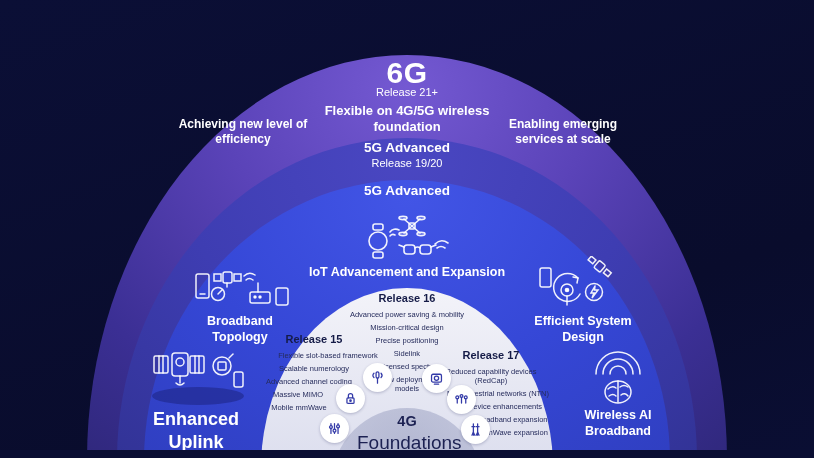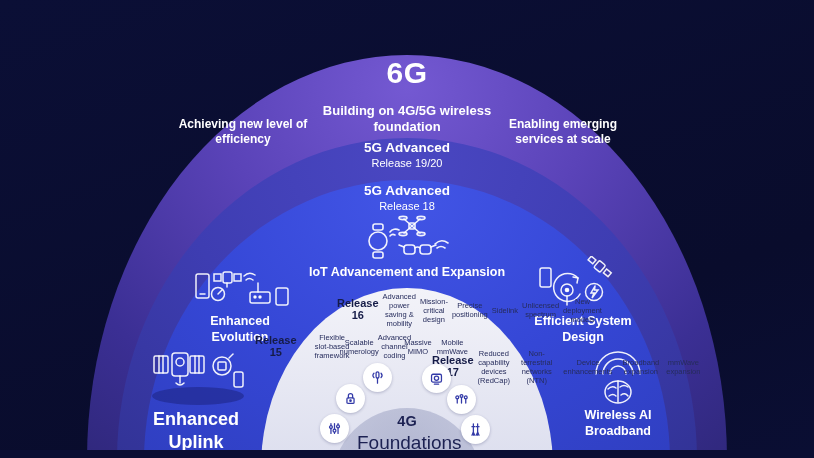--- a/index.html
+++ b/index.html
@@ -26,21 +26,21 @@
   #note-right{left:488px;top:117px;width:150px;font-size:12px;}
   #adv1920-t{left:327px;top:140px;width:160px;font-size:13.5px;}
   #adv1920-s{left:327px;top:157px;width:160px;font-size:11px;}
   #adv18-t{left:327px;top:183px;width:160px;font-size:13.5px;}
   #adv18-s{left:327px;top:200px;width:160px;font-size:11px;}
   #iot-label{left:277px;top:265px;width:260px;font-size:12.5px;}
   #broadband-label{left:190px;top:314px;width:100px;font-size:12.5px;}
   #efficient-label{left:523px;top:314px;width:120px;font-size:12.5px;}
   #uplink-label{left:151px;top:408px;width:90px;font-size:18px;}
   #ai-label{left:563px;top:408px;width:110px;font-size:12.5px;}
-  .col{position:absolute;display:flex;flex-direction:row;align-items:center;gap:4px;text-align:center;}
+  .col{position:absolute;display:flex;flex-direction:column;align-items:center;gap:4px;text-align:center;}
   .col .rt{font-weight:bold;font-size:11px;color:#151b47;margin-bottom:2px;}
   .col .ri{font-size:7.5px;color:#262c5c;line-height:1.2;}
   #r16-col{left:337px;top:292px;width:140px;}
   #r15-col{left:255px;top:333px;width:118px;}
   #r17-col{left:432px;top:333px;width:118px;margin-top:16px;}
   #r16-col .ri:last-child{max-width:62px;}
   #r15-col .ri:nth-child(2){transform:translateX(14px);}
   #r15-col .ri:nth-child(4){transform:translateX(-5px);}
   #r15-col .ri:nth-child(5){transform:translateX(-16px);}
   #r15-col .ri:nth-child(6){transform:translateX(-15px);}
@@ -64,28 +64,28 @@
 
 <div id="stage">
 
   <div id="arc1" class="arc"></div>
   <div id="arc2" class="arc"></div>
   <div id="arc3" class="arc"></div>
   <div id="bubble" class="arc"></div>
   <div id="dome"></div>
 
   <div id="six-g" class="t b">6G</div>
-  <div id="building" class="t b">Building on 4G/5G wireless foundation</div>
+  <div id="six-g-rel" class="t">Release 21+</div>
+  <div id="building" class="t b">Flexible on 4G/5G wireless foundation</div>
   <div id="note-left" class="t b">Achieving new level of efficiency</div>
   <div id="note-right" class="t b">Enabling emerging services at scale</div>
 
   <div id="adv1920-t" class="t b">5G Advanced</div>
   <div id="adv1920-s" class="t">Release 19/20</div>
   <div id="adv18-t" class="t b">5G Advanced</div>
-  <div id="adv18-s" class="t">Release 18</div>
 
   <div class="icl" style="left:364px;top:214px">
     <svg width="86" height="52" viewBox="0 0 86 52" fill="none" stroke="#ffffff" stroke-opacity=".92" stroke-width="1.6" stroke-linecap="round">
       <g>
           <rect x="9" y="10" width="10" height="6" rx="2"></rect>
           <rect x="9" y="38" width="10" height="6" rx="2"></rect>
           <circle cx="14" cy="27" r="9"></circle>
         </g>
       <g>
           <path d="M26 18 a7 7 0 0 1 9 -2"></path>
@@ -137,21 +137,21 @@
           <rect x="58" y="26" width="20" height="11" rx="2"></rect>
           <path d="M66 26 V17"></path>
           <circle cx="63" cy="31" r="1" fill="#fff"></circle>
           <circle cx="68" cy="31" r="1" fill="#fff"></circle>
         </g>
       <g>
           <rect x="84" y="22" width="12" height="17" rx="2"></rect>
         </g>
     </svg>
   </div>
-  <div id="broadband-label" class="t b">Enhanced Evolution</div>
+  <div id="broadband-label" class="t b">Broadband Topology</div>
 
   <div id="uplink-shadow"></div>
   <div class="icl" style="left:146px;top:348px">
     <svg width="106" height="44" viewBox="0 0 106 44" fill="none" stroke="#ffffff" stroke-opacity=".92" stroke-width="1.5" stroke-linecap="round">
       <g>
           <rect x="8" y="8" width="14" height="17" rx="1.5"></rect>
           <path d="M13 8 v17 M17 8 v17"></path>
           <rect x="44" y="8" width="14" height="17" rx="1.5"></rect>
           <path d="M49 8 v17 M53 8 v17"></path>
           <rect x="26" y="5" width="16" height="23" rx="3"></rect>

